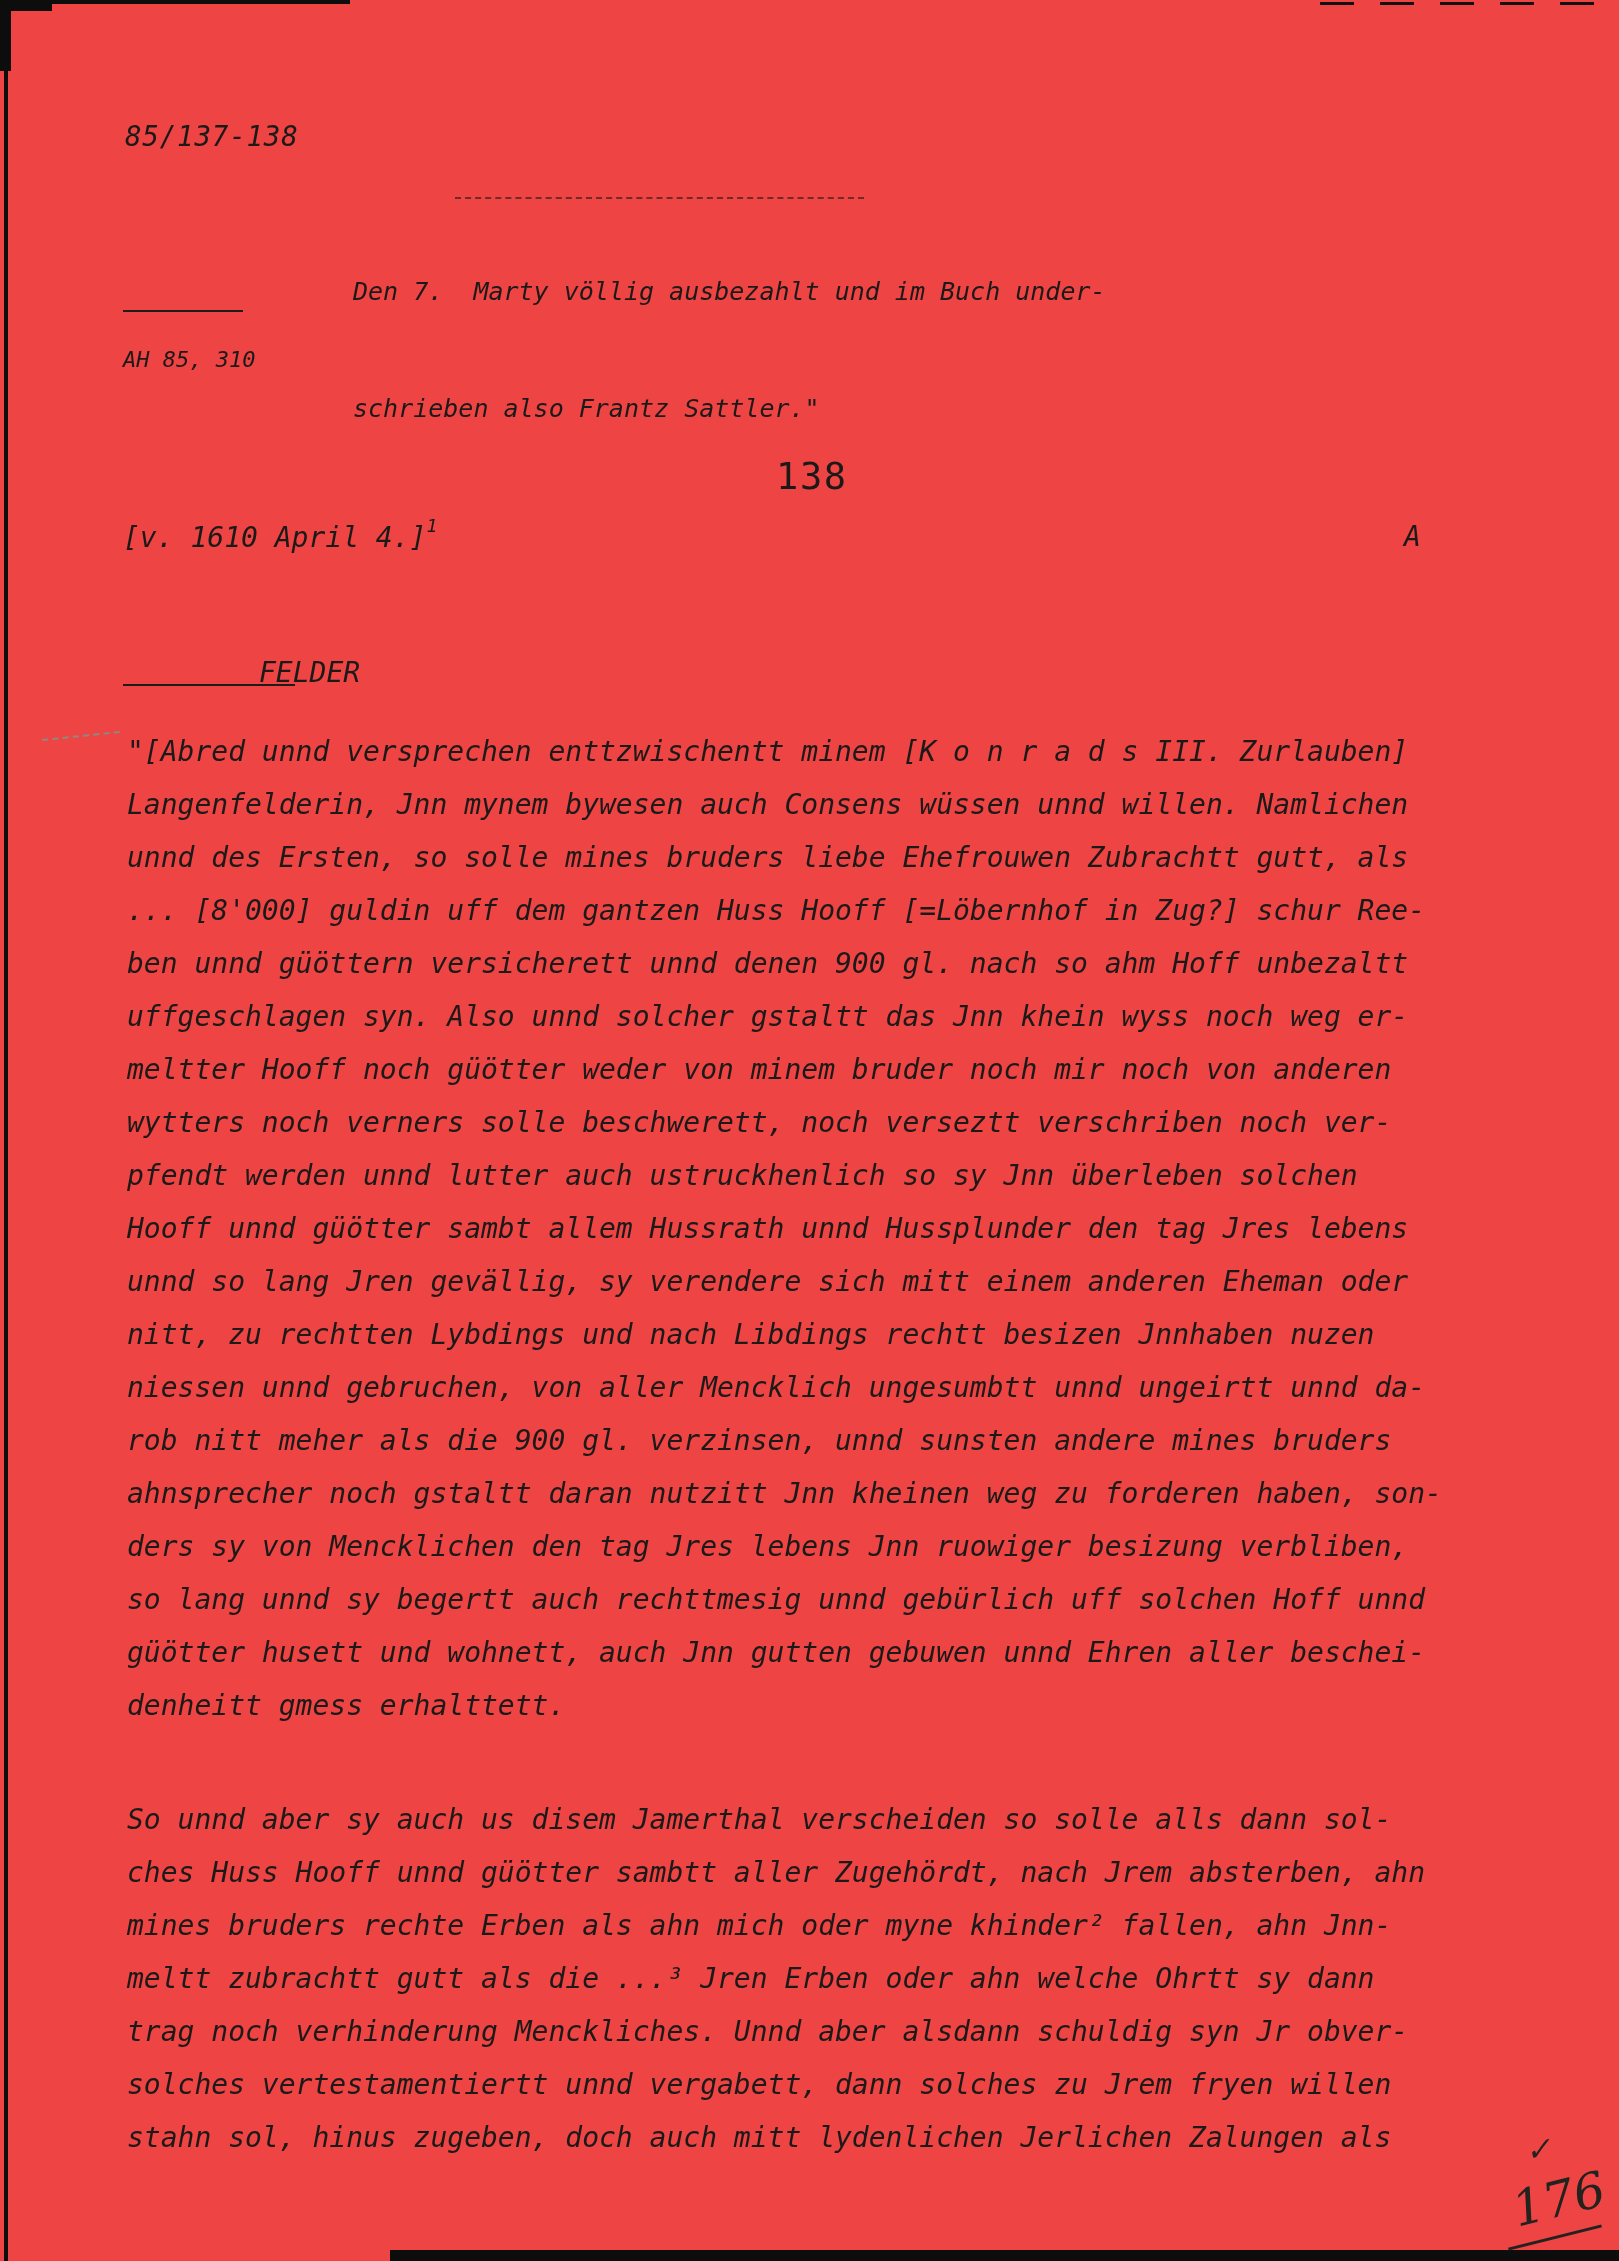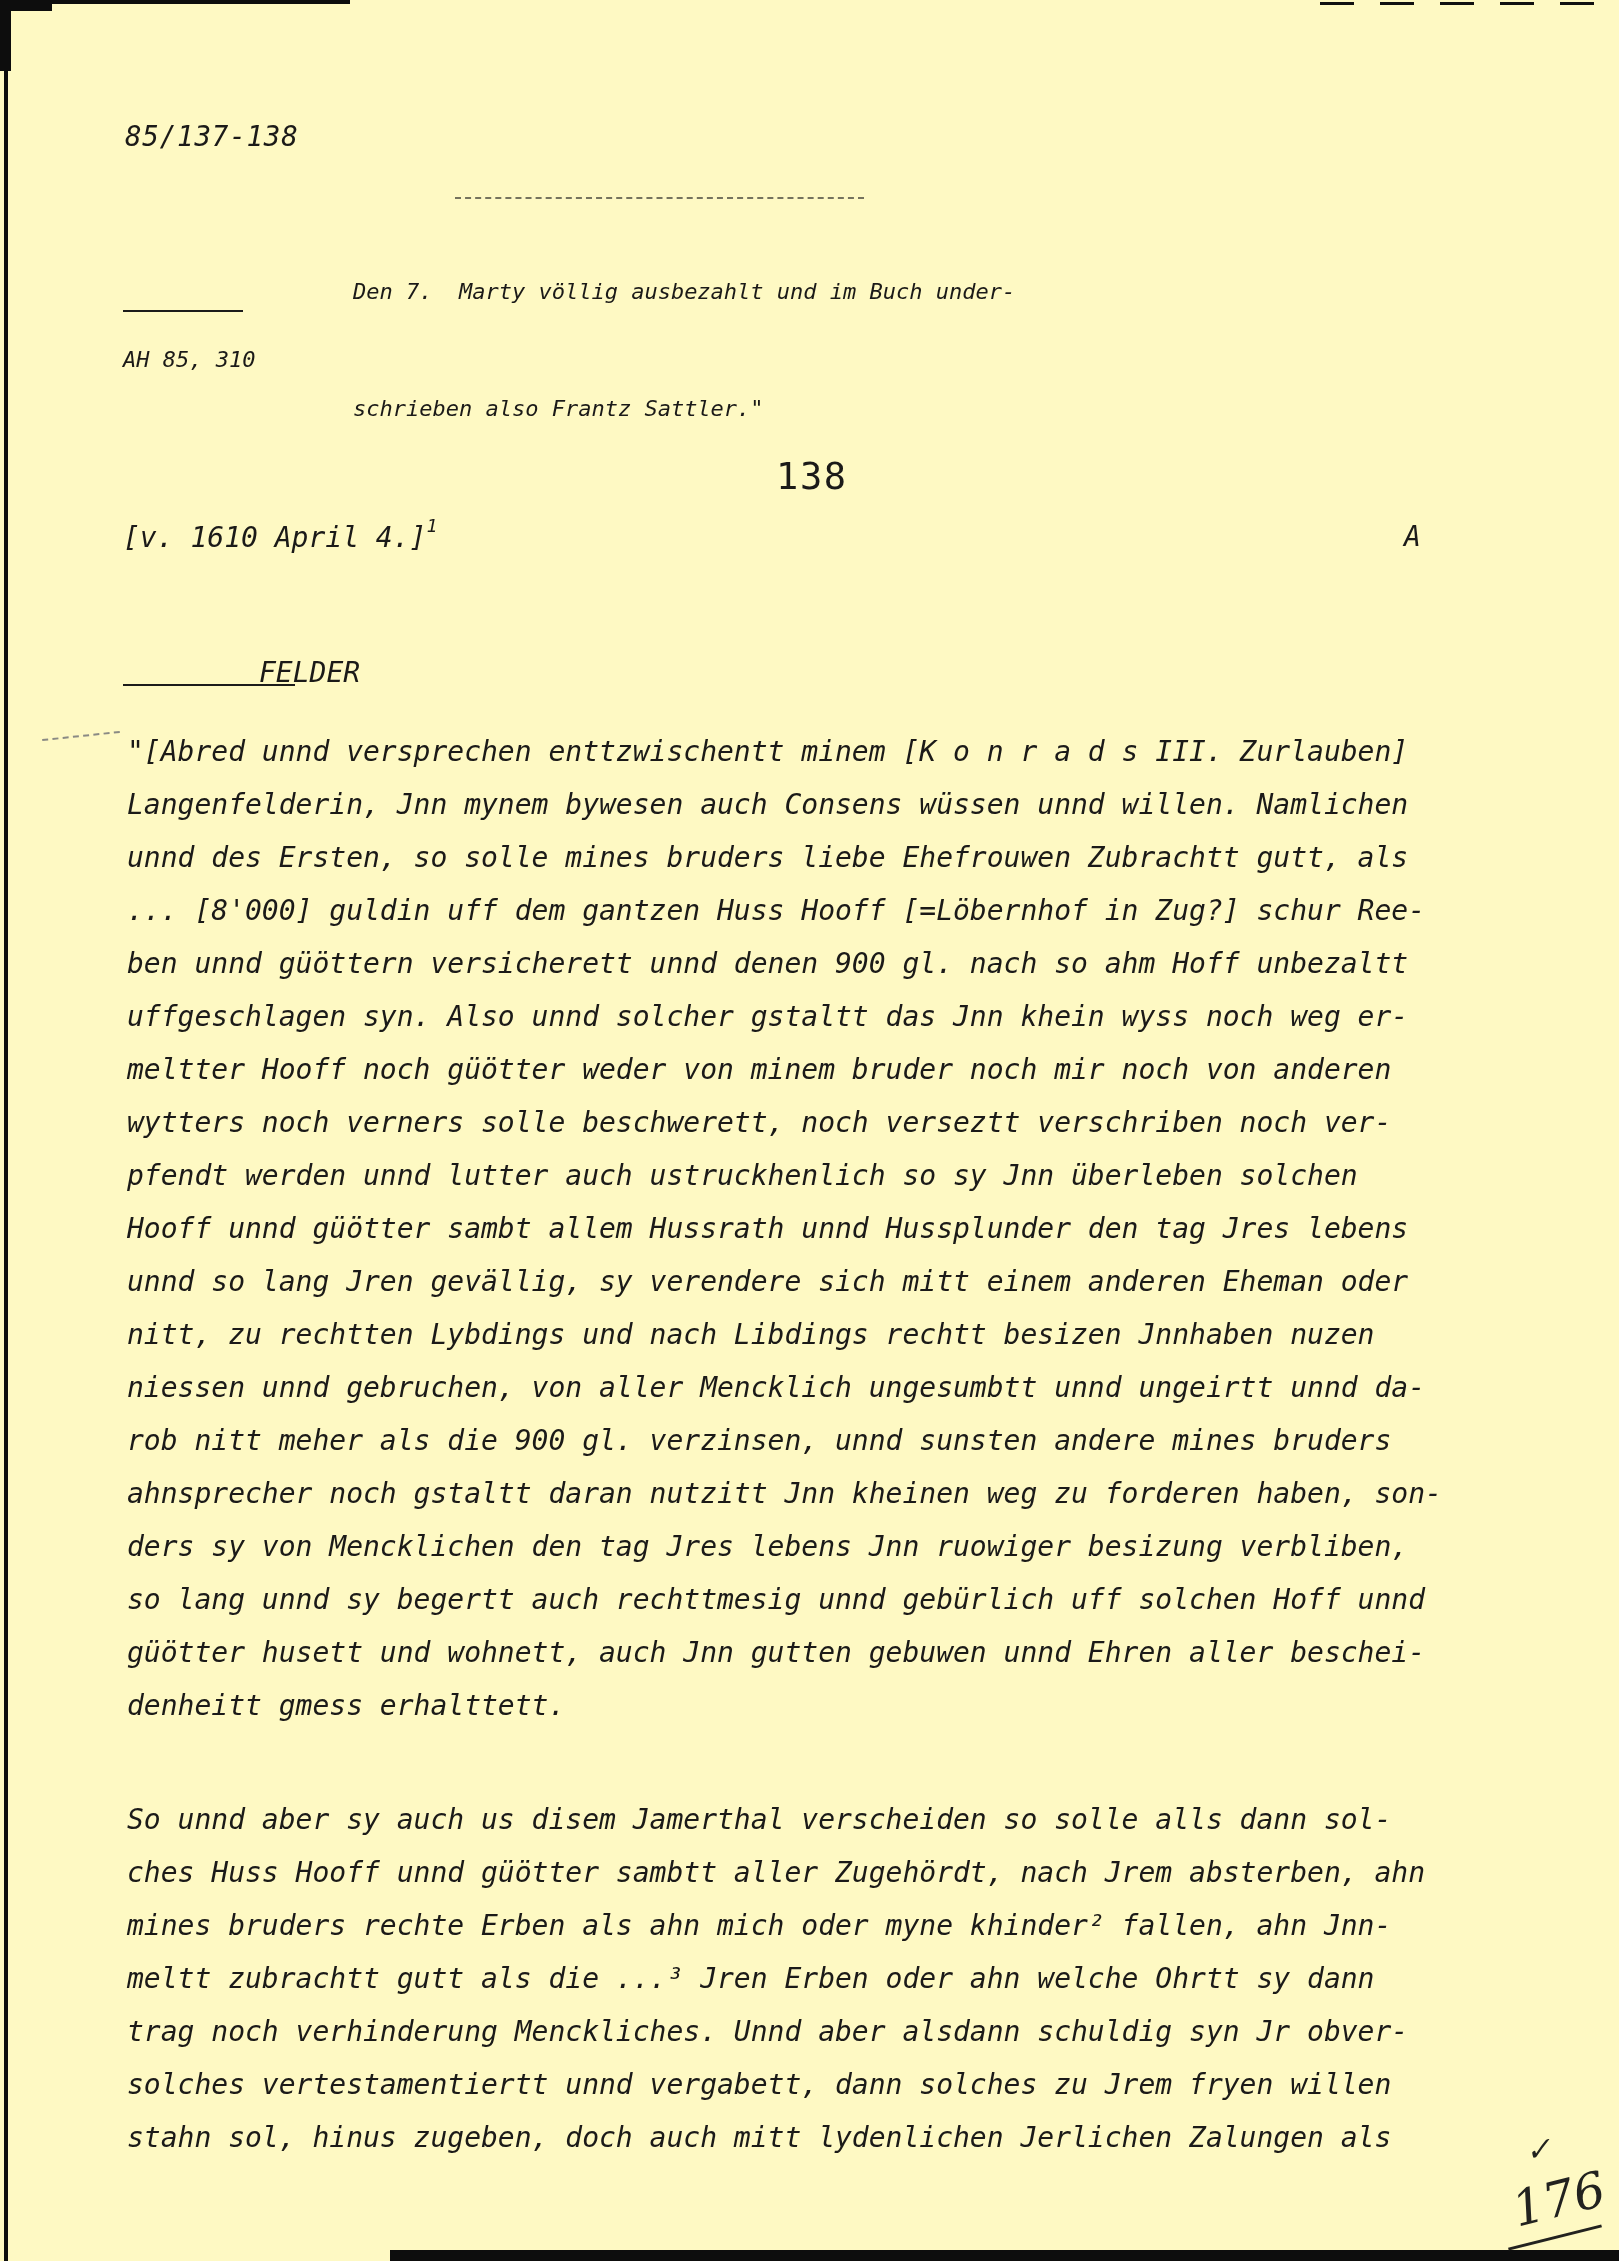--- a/index.html
+++ b/index.html
@@ -1,41 +1,41 @@
 <!DOCTYPE html>
 <html style="font-size:13px"><head>
 <meta charset="utf-8">
 <style>
   * { margin:0; padding:0; box-sizing:border-box; }
   html,body { background:#e9e8e4; }
   .page {
     position:relative;
     width:1619px; height:2261px;
     margin:0 auto;
-    background:#fef9c3;
+    background:#ef4444;
     color:#1b1a18;
     font-family:"DejaVu Sans Mono","Liberation Mono",monospace;
     font-style:italic;
     overflow:hidden;
   }
   .abs { position:absolute; white-space:pre; }
 
   
   .edge { position:absolute; background:#0d0d0d; }
   .edge-left        { left:4px;  top:0;       width:4px;   height:2261px; }
   .edge-corner-h    { left:0;    top:0;       width:52px;  height:11.3px; }
   .edge-corner-v    { left:0;    top:0;       width:11.3px;  height:71px; }
   .edge-top         { left:0;    top:0;       width:350px; height:4px; }
   .edge-top-dashes  { left:1320px; top:1.6px;   width:293px; height:3.2px;
                       background:repeating-linear-gradient(90deg,#111 0 34px,transparent 34px 60px); }
   .edge-bottom      { left:390px; top:2250px; width:1229px; height:11.3px; }
 
   
   .archive-ref   { left:125px; top:120px;  font-size:27.5px; letter-spacing:0.8px; }
-  .quote-block   { left:353px; top:194px;  font-size:22px; line-height:39px; }
+  .quote-block   { left:353px; top:194px;  font-size:25px; line-height:39px; }
   .quote-overline{ position:absolute; left:455px; top:197px; width:409px; height:0;
                    border-top:2.4px dashed rgba(25,25,25,.6); }
   .rule          { position:absolute; background:#1c1c1a; height:2.4px; }
   .rule-short    { left:123px; top:310px; width:120px; }
   .rule-title    { left:123px; top:684px; width:172px; }
   .source-ref    { left:123px; top:347px; font-size:22px; }
   .doc-number    { left:776px; top:455px; font-size:37px; font-style:normal; letter-spacing:1.6px; }
   .date-line     { left:123px; top:515px; font-size:28px; }
   .date-line sup { font-size:18px; font-style:italic; vertical-align:14.6px; }
   .marginal-letter { left:1404px; top:520px; font-size:28px; }

